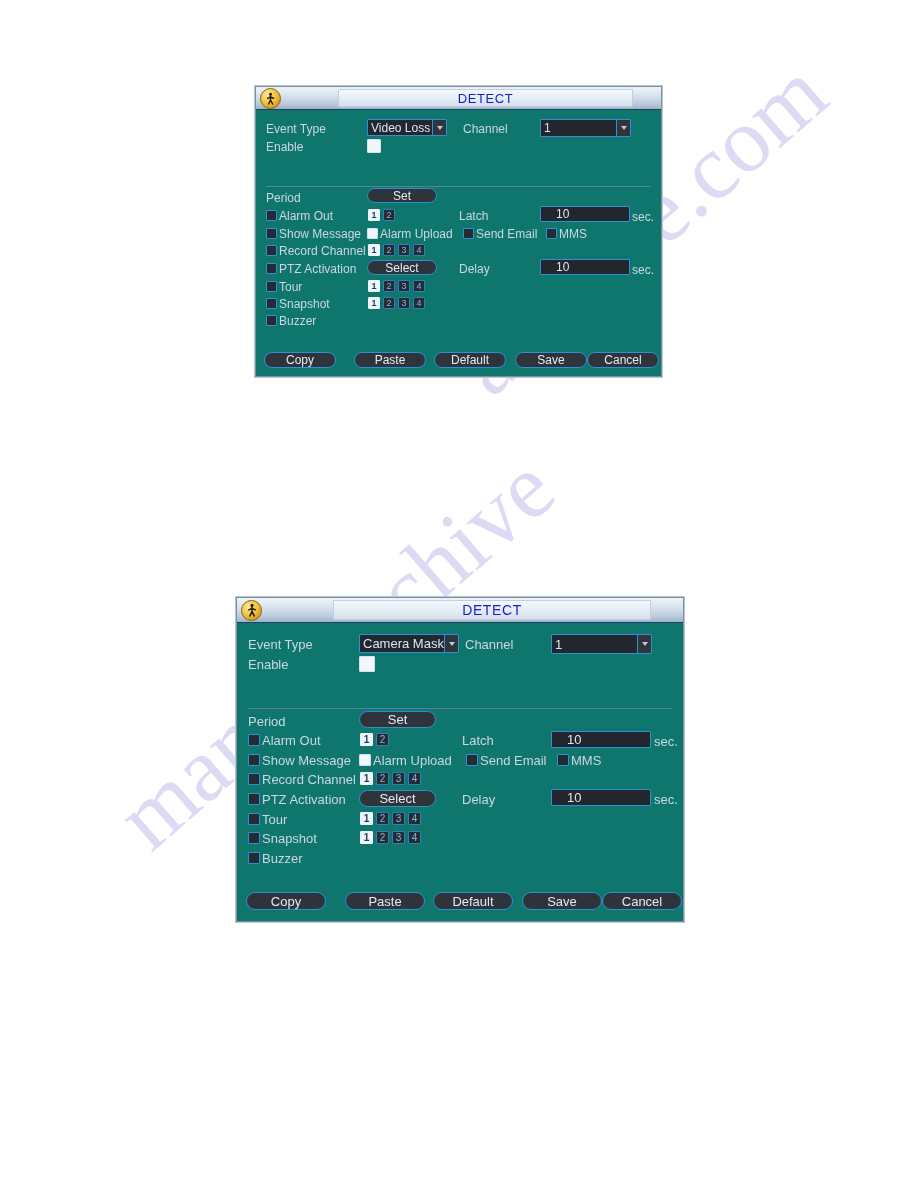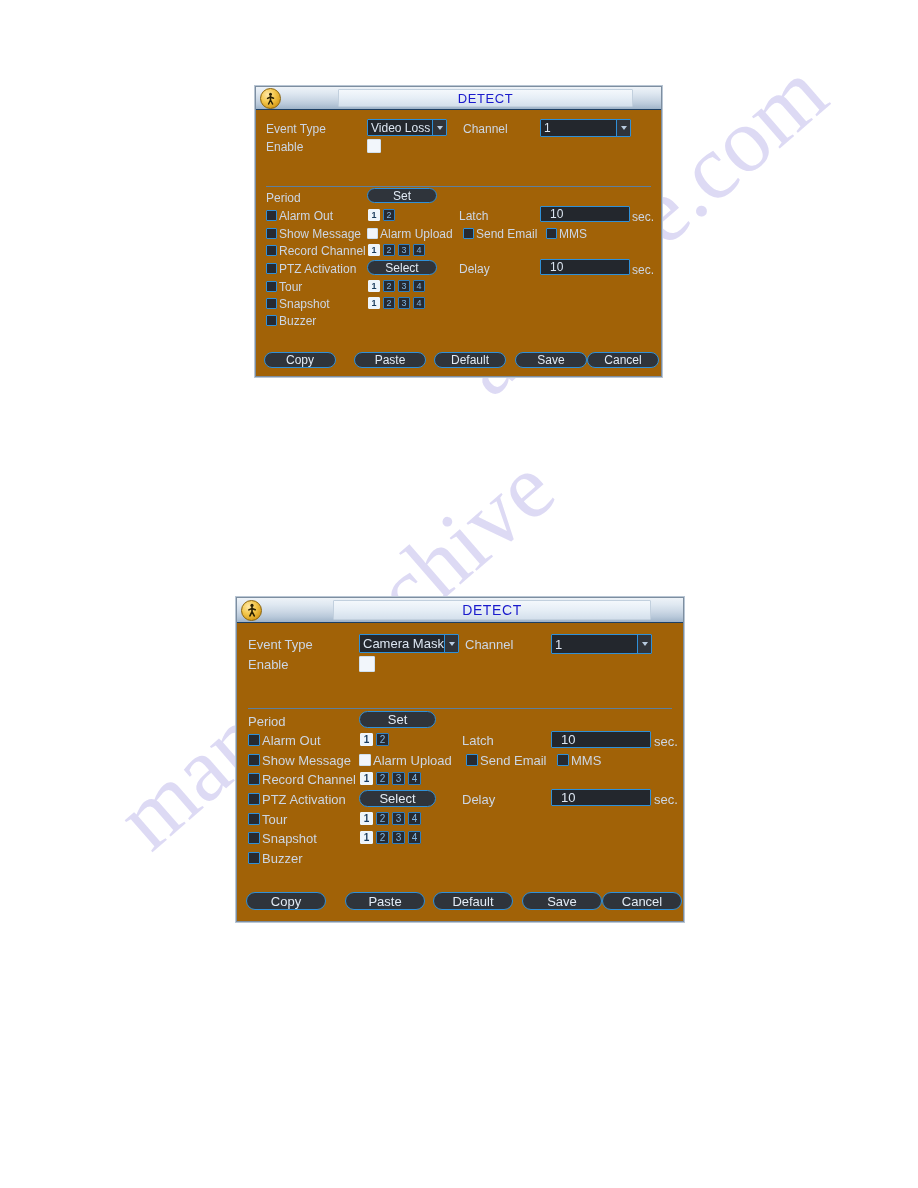--- a/index.html
+++ b/index.html
@@ -103,21 +103,21 @@
     font-weight: normal;
     color: #1a1acc;
     letter-spacing: .6px;
   }
   .win-2 .title-text { font-size: 14px; }
 
   
   .win-body {
     position: relative;
     height: calc(100% - 23px);
-    background: #a16207;
+    background: #0f766e;
     box-sizing: border-box;
   }
   .win-2 .win-body { height: calc(100% - 25px); }
 
   .lbl {
     position: absolute;
     color: #ccd6e4;
     font-size: 12px;
     white-space: nowrap;
     line-height: 14px;
@@ -169,21 +169,21 @@
 
   .textbox {
     position: absolute;
     box-sizing: border-box;
     border: 1px solid #2f90d8;
     background: #23272d;
     color: #dce6f2;
     font-size: 12px;
     display: flex;
     align-items: center;
-    padding-left: 9px;
+    padding-left: 15px;
     border-radius: 1px;
   }
   .win-2 .textbox { font-size: 13px; }
 
   .btn {
     position: absolute;
     box-sizing: border-box;
     border: 1px solid #2f90d8;
     border-radius: 9px;
     background: #2f343b;

